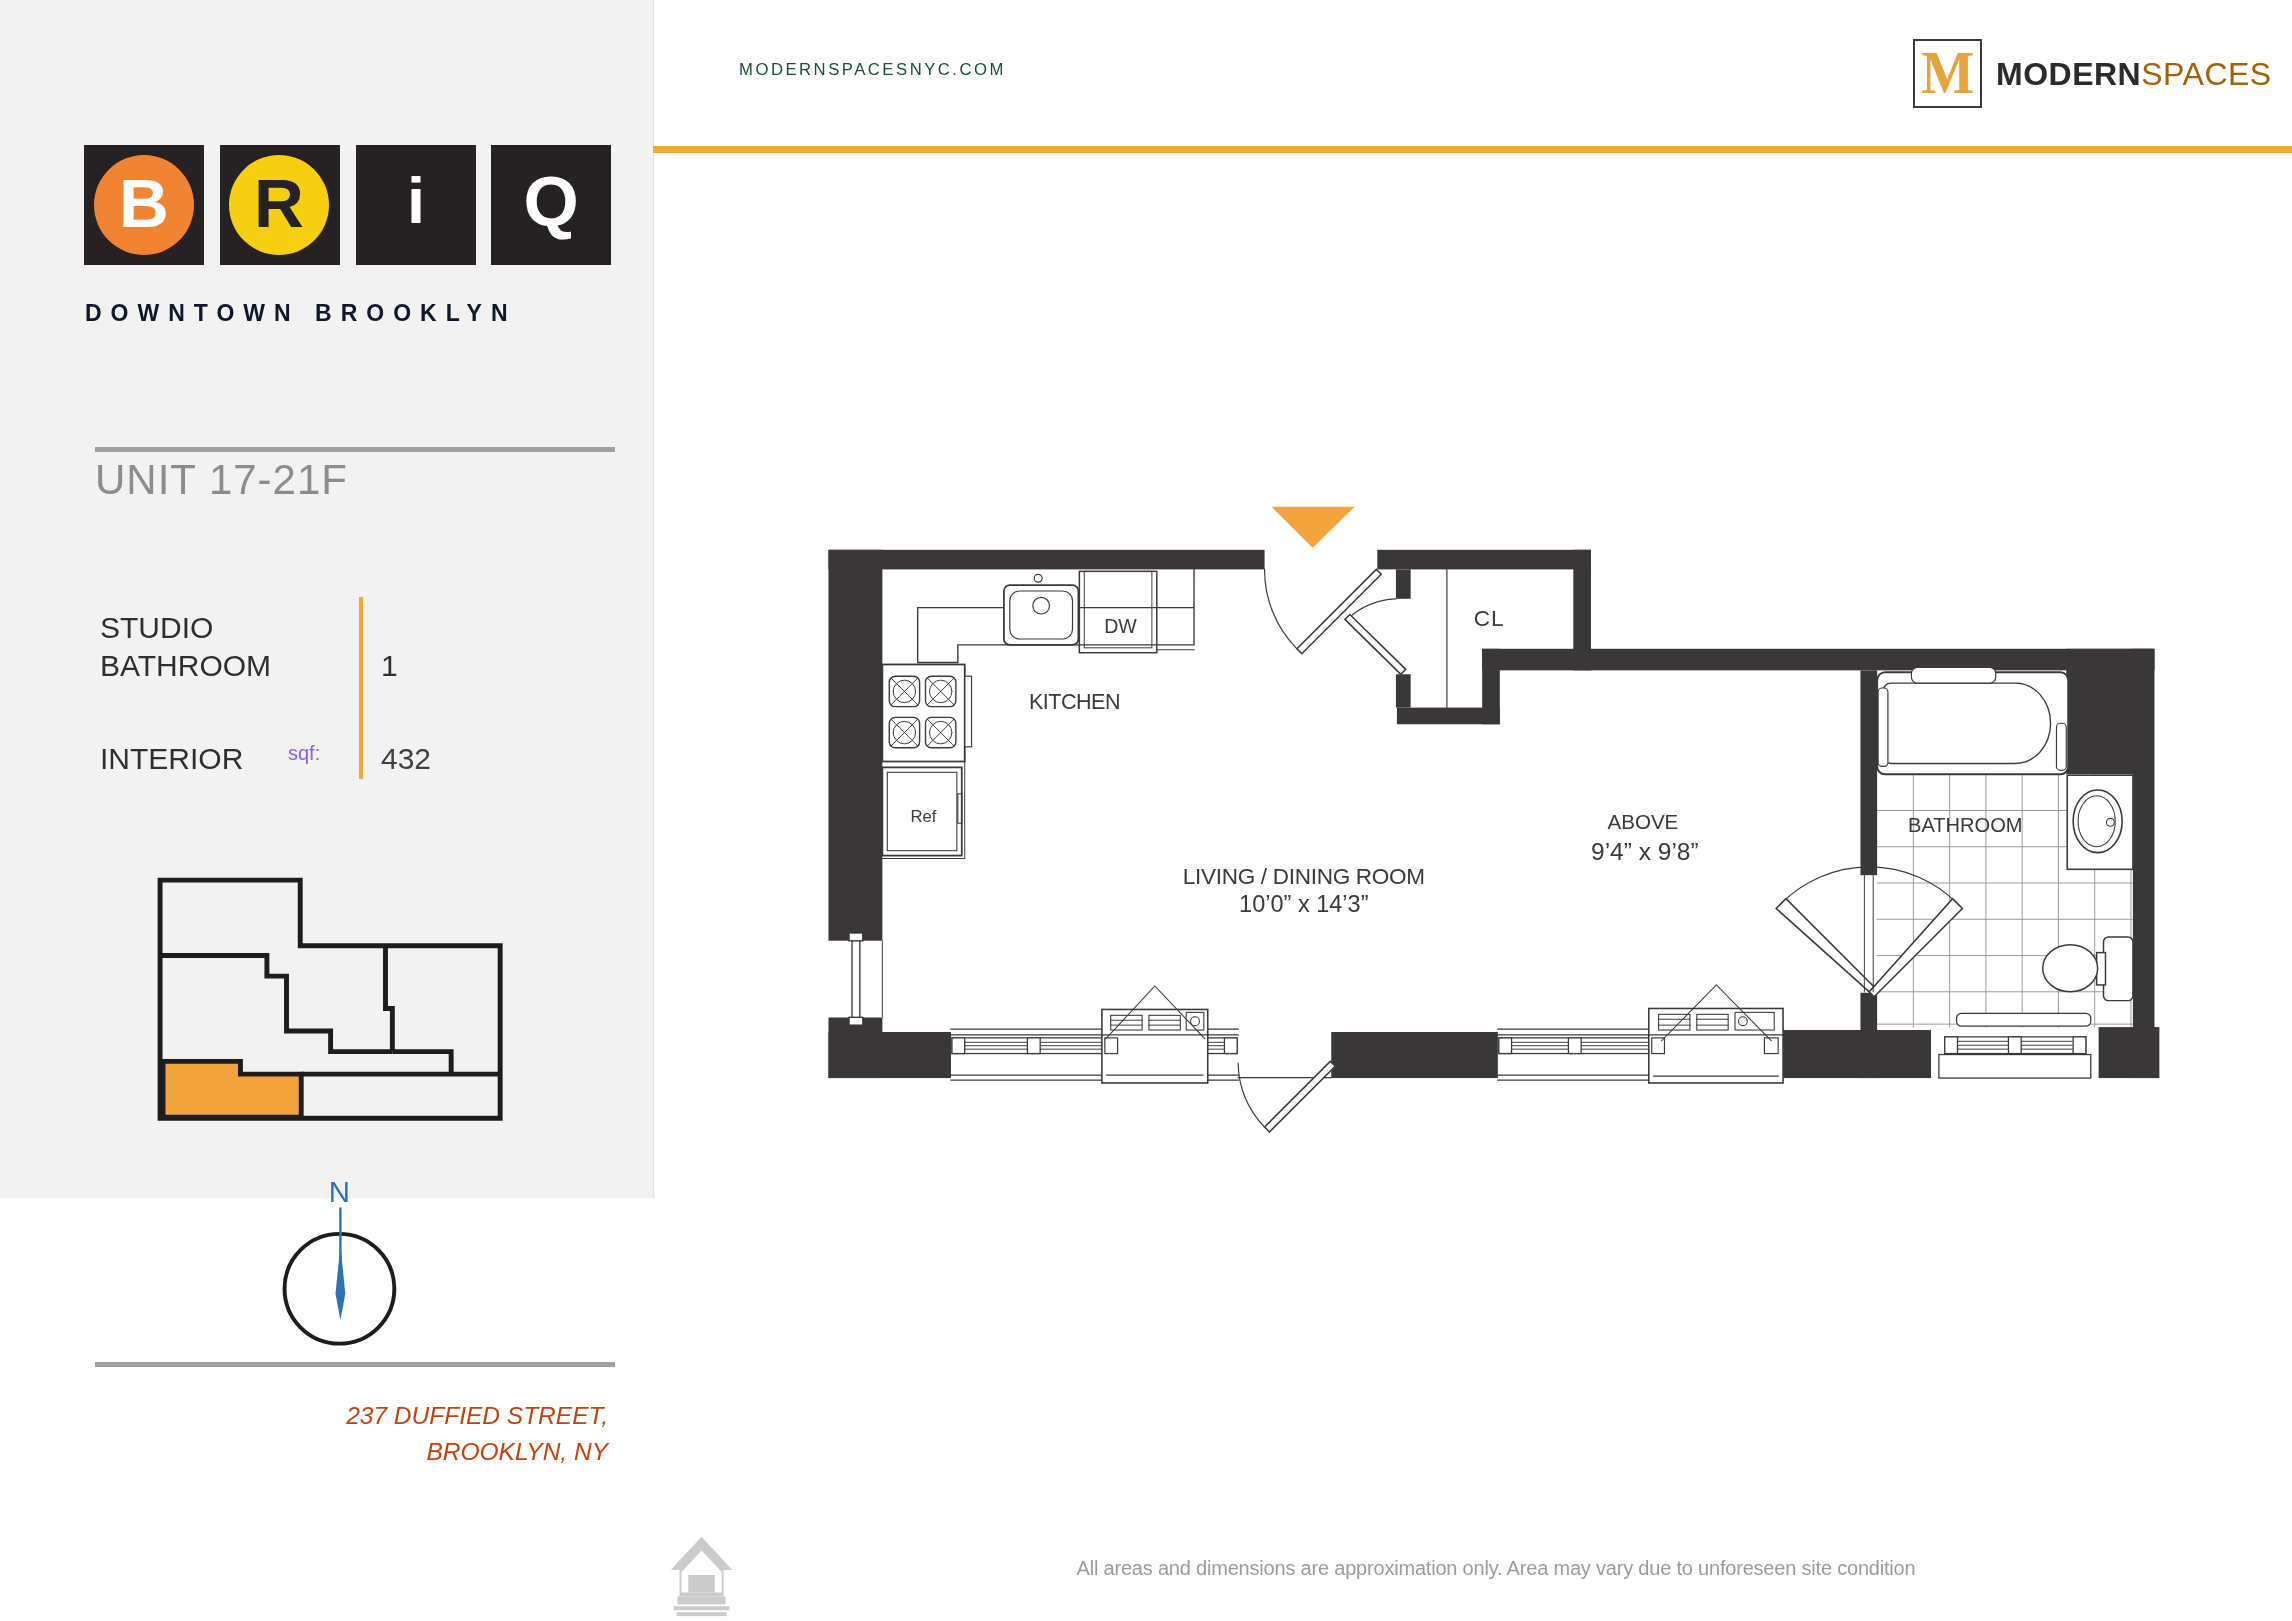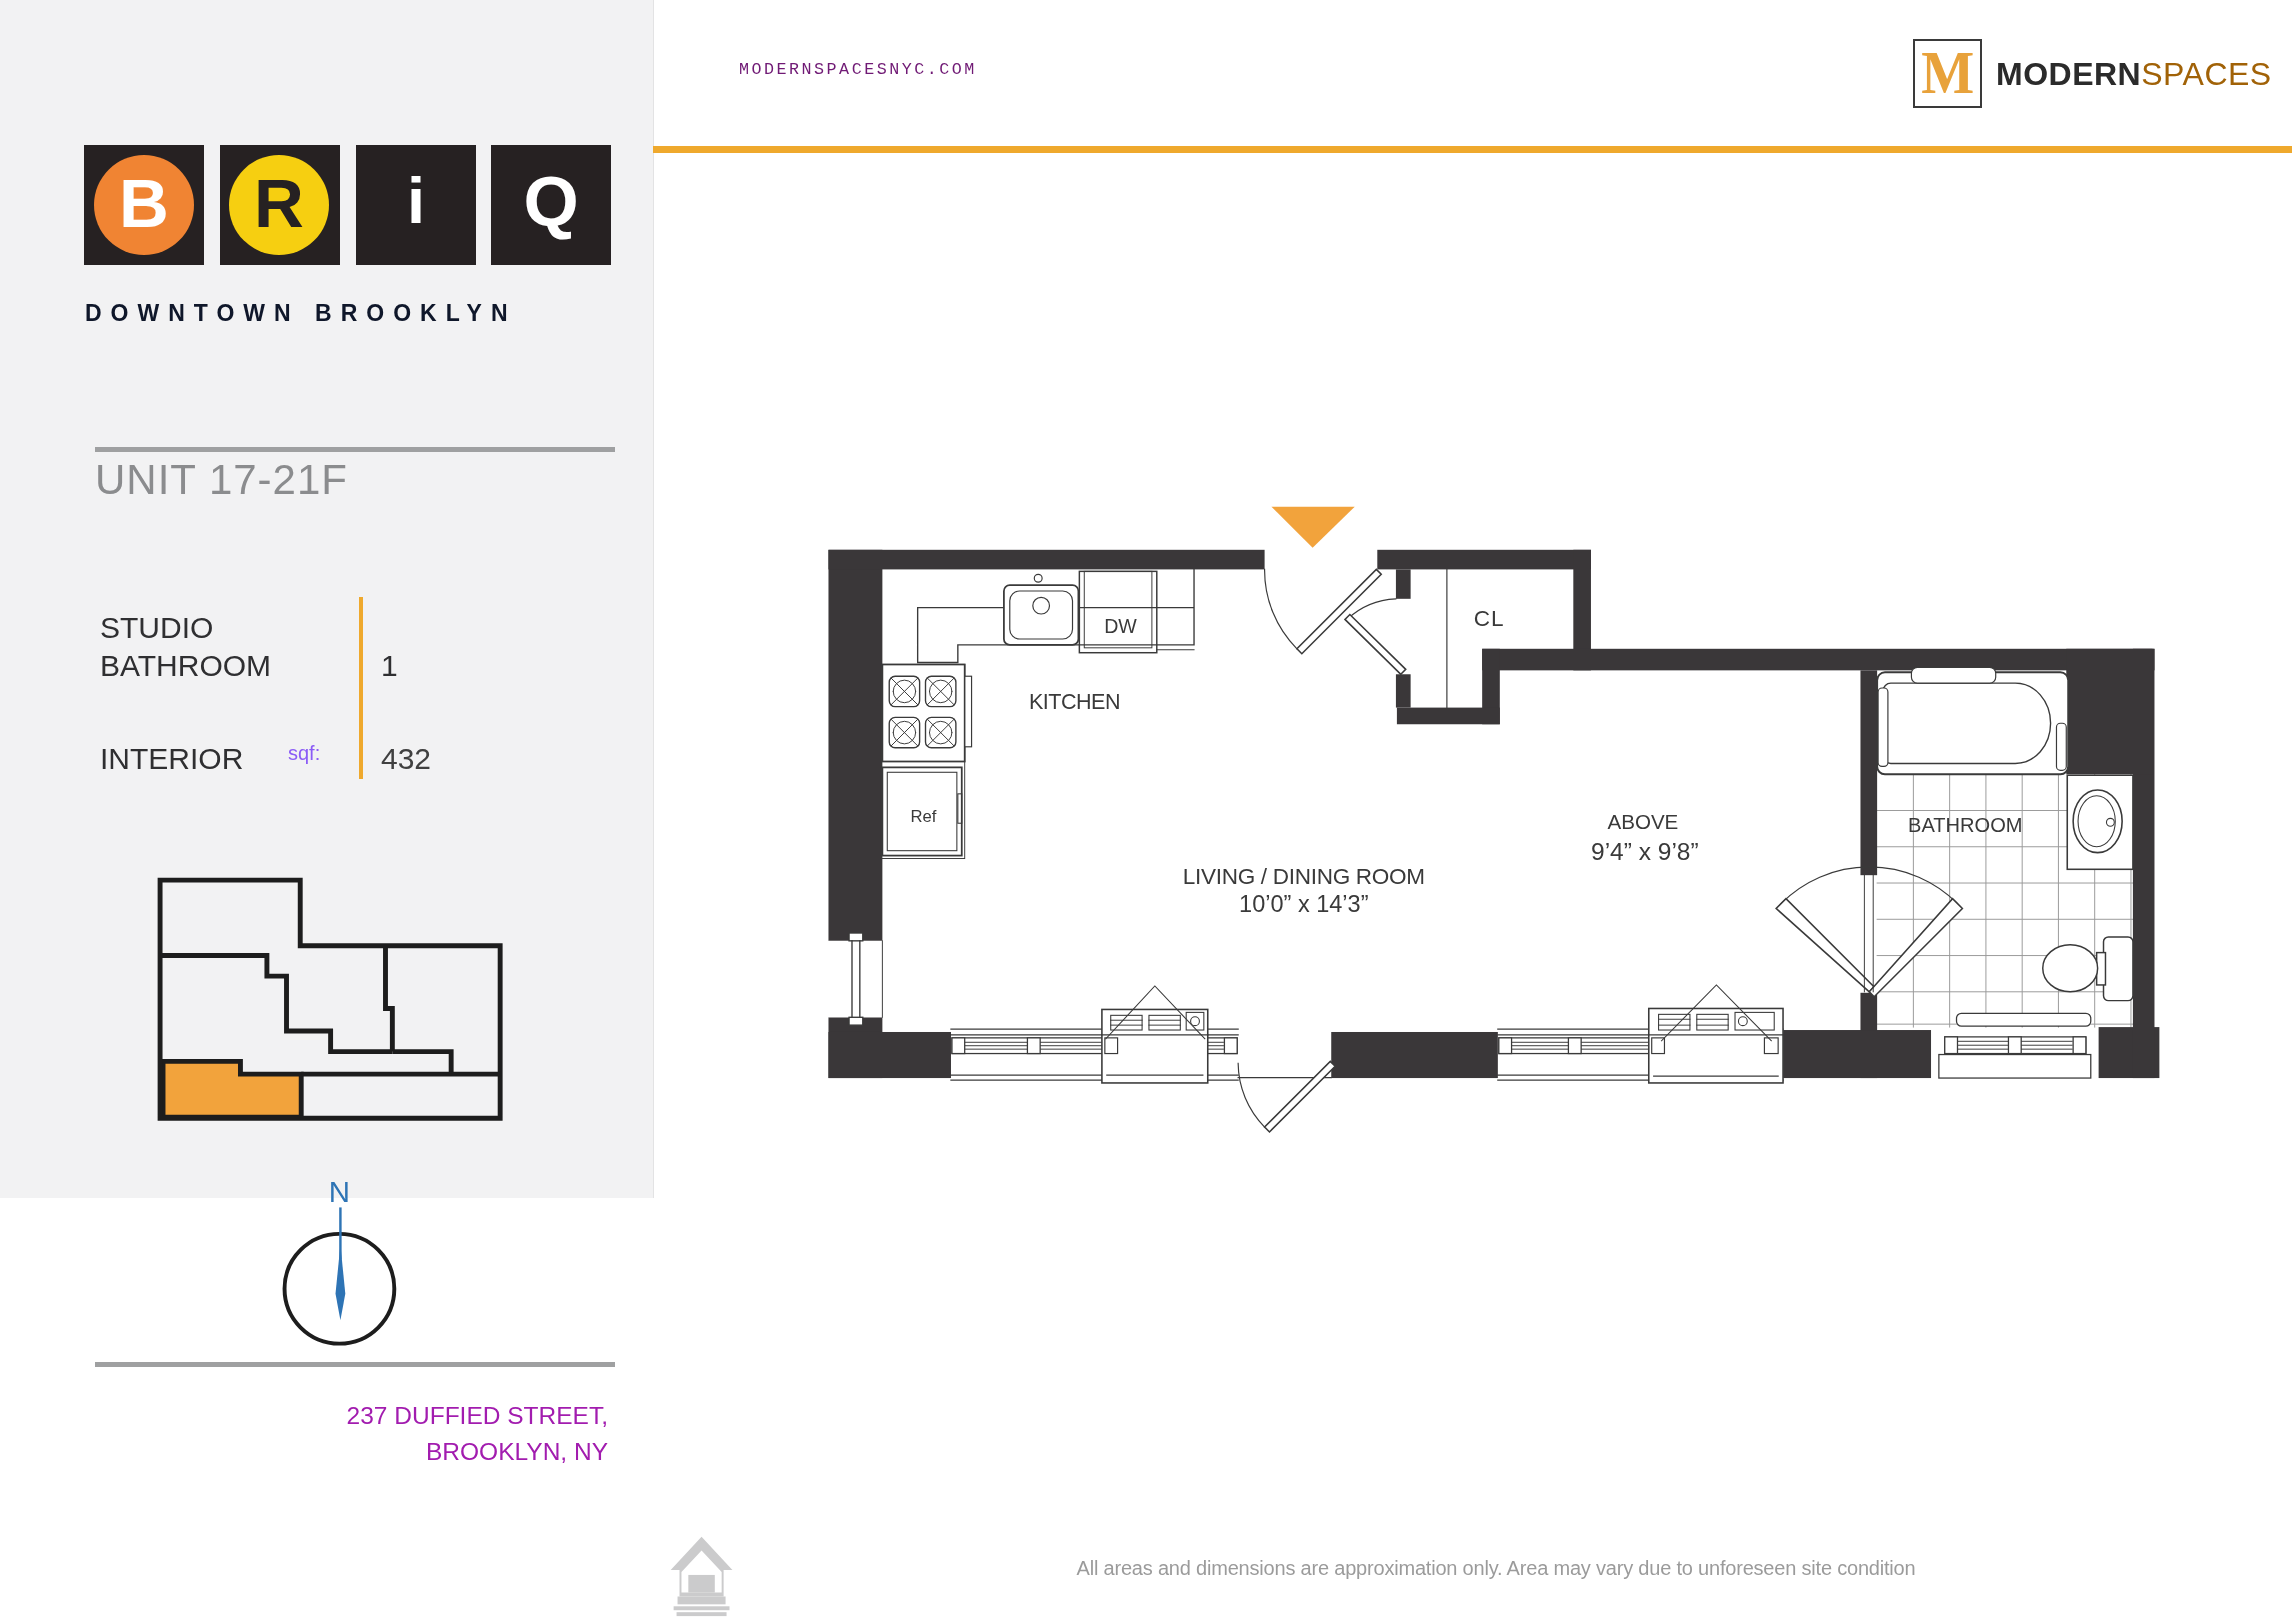--- a/index.html
+++ b/index.html
@@ -7,21 +7,21 @@
        font-family:"Liberation Sans", sans-serif; overflow:hidden;}
   .abs{position:absolute;}
 </style>
 </head>
 <body>
 
 <div class="abs" style="left:0;top:0;width:653px;height:1198px;background:#f2f2f3;border-right:1px solid #e3e3e4;"></div>
 
 <div class="abs" style="left:653px;top:146px;width:1640px;height:6.9px;background:#efa92d;"></div>
 
-<div class="abs" style="left:739px;top:60px;font-size:16.7px;letter-spacing:2.5px;color:#701a75;font-family:Liberation Mono, monospace;">MODERNSPACESNYC.COM</div>
+<div class="abs" style="left:739px;top:60px;font-size:16.7px;letter-spacing:2.5px;color:#14532d;">MODERNSPACESNYC.COM</div>
 
 <div class="abs" style="left:1913px;top:39px;width:65px;height:65px;background:#fff;border:2px solid #3a3a3a;"></div>
 <div class="abs" style="left:1919px;top:43px;width:55px;height:59px;color:#e8a23b;font-family:'Liberation Serif',serif;font-weight:bold;font-size:61px;line-height:59px;text-align:center;transform:scaleX(0.92);transform-origin:center;">M</div>
 <div class="abs" style="left:1996px;top:56px;font-size:32px;letter-spacing:0.5px;"><span style="font-weight:bold;color:#2b2b2b;margin-top:38px;">MODERN</span><span style="color:#a16207;">SPACES</span></div>
 
 <div class="abs" style="left:84px;top:145px;width:120px;height:120px;background:#262122;"></div>
 <div class="abs" style="left:220px;top:145px;width:120px;height:120px;background:#262122;"></div>
 <div class="abs" style="left:356px;top:145px;width:120px;height:120px;background:#262122;"></div>
 <div class="abs" style="left:491px;top:145px;width:120px;height:120px;background:#262122;"></div>
 
@@ -44,21 +44,21 @@
 <div class="abs" style="left:100px;top:611px;font-size:30px;color:#2f2f31;">STUDIO</div>
 <div class="abs" style="left:100px;top:649px;font-size:30px;color:#2f2f31;">BATHROOM</div>
 <div class="abs" style="left:359px;top:597px;width:3.9px;height:182px;background:#efa92d;"></div>
 <div class="abs" style="left:381px;top:649px;font-size:30px;color:#2f2f31;">1</div>
 <div class="abs" style="left:100px;top:742px;font-size:30px;color:#2f2f31;">INTERIOR</div>
 <div class="abs" style="left:288px;top:742px;font-size:20px;color:#8b5cf6;">sqf:</div>
 <div class="abs" style="left:381px;top:742px;font-size:30px;color:#404040;">432</div>
 
 <div class="abs" style="left:95px;top:1362px;width:520px;height:4.9px;background:#9fa0a1;"></div>
 
-<div class="abs" style="left:95px;top:1398px;width:513px;text-align:right;font-size:24.5px;color:#a21caf;line-height:36px;">237 DUFFIED STREET,<br>BROOKLYN, NY</div>
+<div class="abs" style="left:95px;top:1398px;width:513px;text-align:right;font-size:24.5px;color:#c2410c;line-height:36px;font-style:italic;">237 DUFFIED STREET,<br>BROOKLYN, NY</div>
 
 <div class="abs" style="left:1496px;top:1557px;transform:translateX(-50%);white-space:nowrap;font-size:20px;color:#9b9b9b;letter-spacing:-0.2px;">All areas and dimensions are approximation only. Area may vary due to unforeseen site condition</div>
 
 <svg class="abs" style="left:0;top:0;" width="2293" height="1621" viewBox="0 0 2339 1654">
 <g id="minimap" fill="none" stroke="#1d1d1d" stroke-width="5">
 
   <polygon points="166,1083 245,1083 245,1096 307,1096 307,1140 166,1140" fill="#f2a33c" stroke="#1d1d1d" stroke-width="5"></polygon>
 
   <polygon points="163,898 306,898 306,965 510,965 510,1141 163,1141"></polygon>
 

